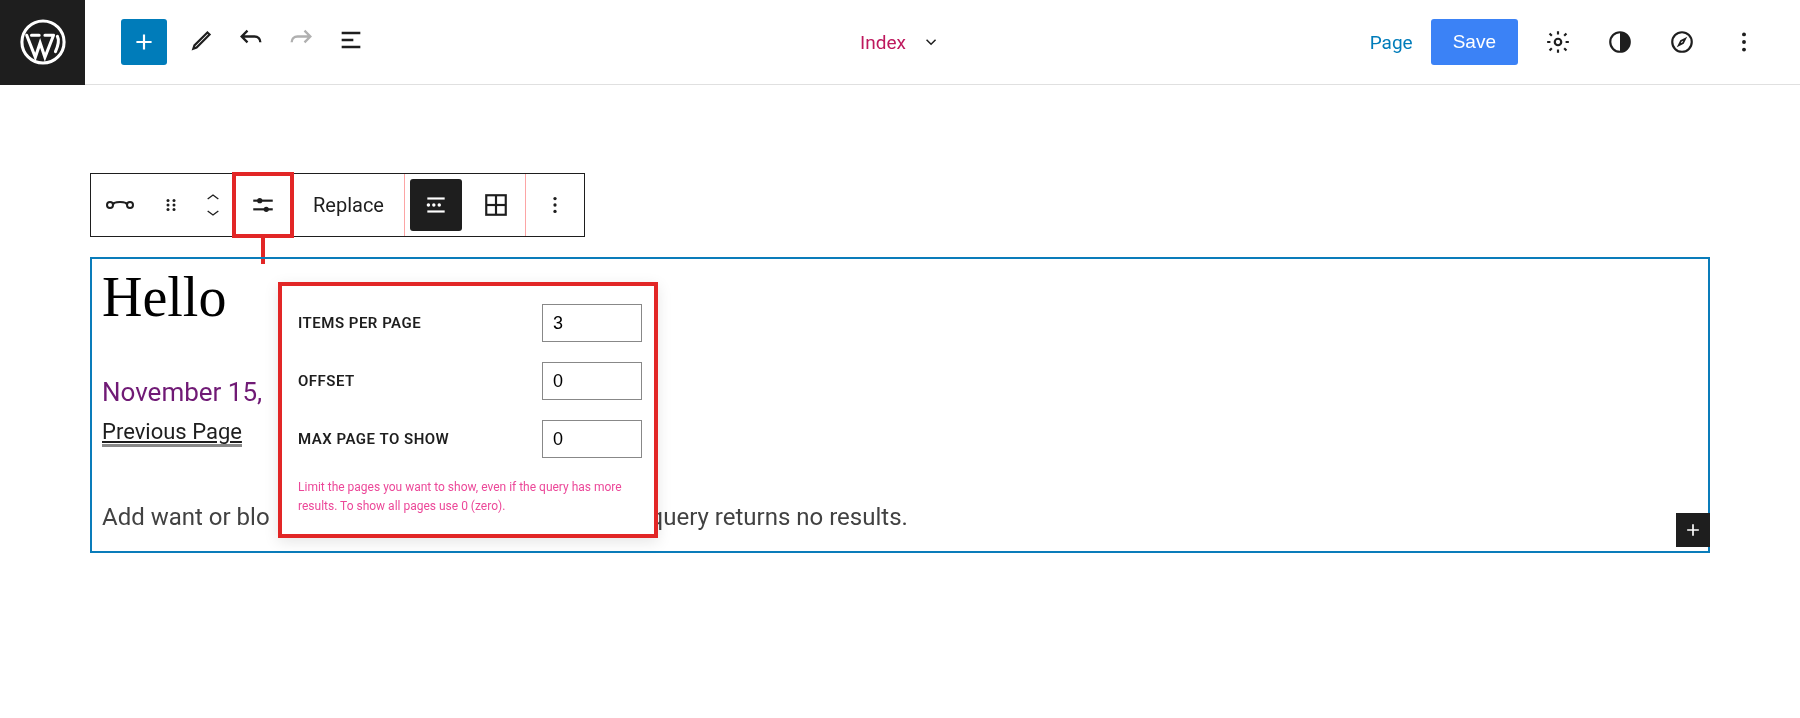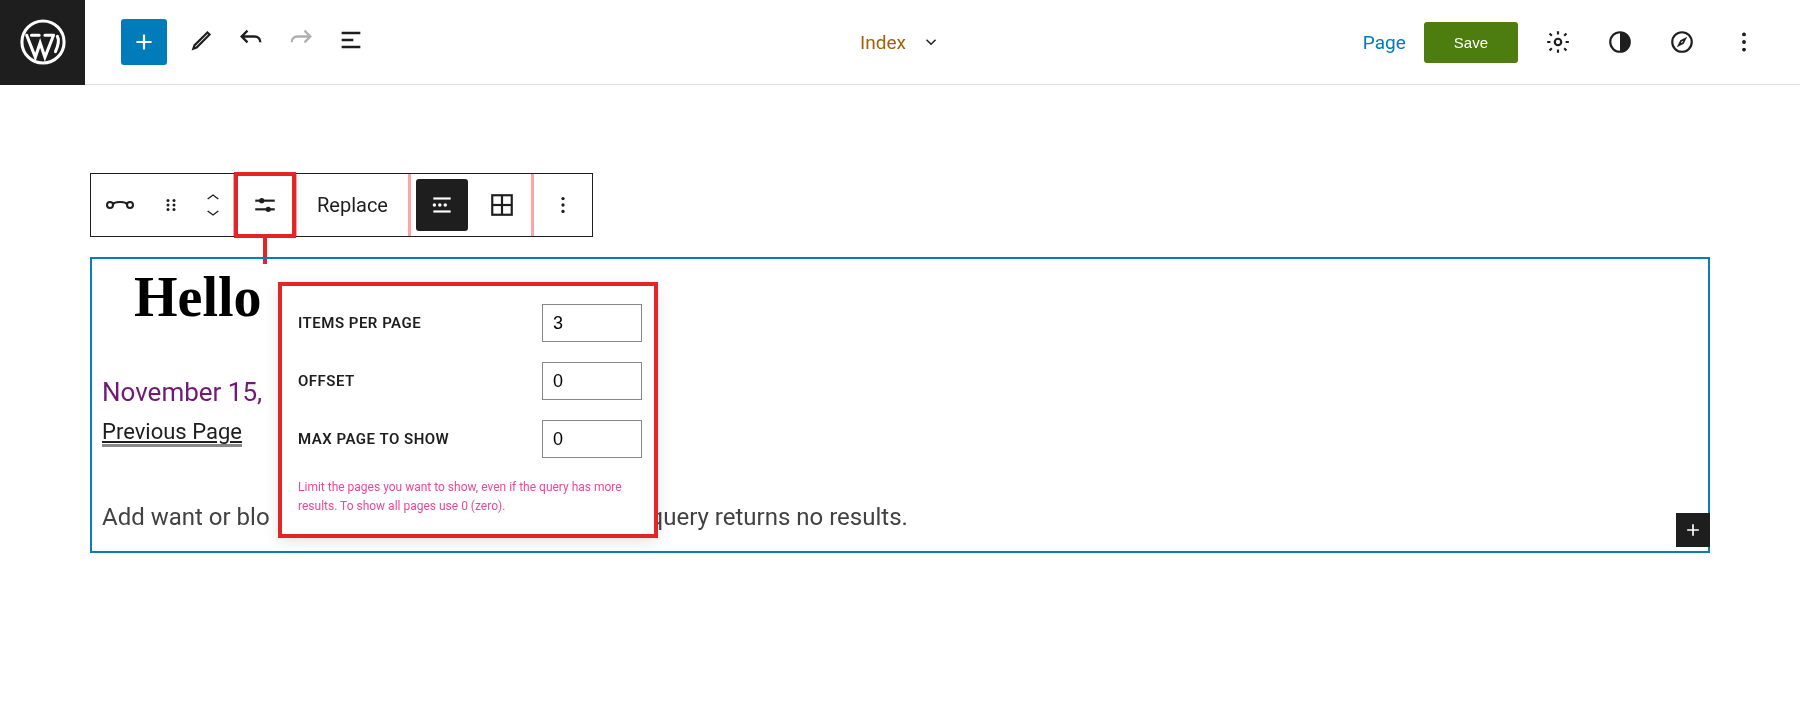--- a/index.html
+++ b/index.html
@@ -45,42 +45,42 @@
   .icon-btn { color: #1e1e1e; cursor: pointer; }
   .icon-disabled { color: #b0b0b0; }
   .tb-center {
     position: absolute;
     left: 50%;
     transform: translateX(-50%);
     display: flex;
     align-items: center;
     gap: 16px;
     font-size: 19px;
-    color: #a16207;
+    color: #be185d;
     cursor: pointer;
   }
   .tb-right {
     margin-left: auto;
     display: flex;
     align-items: center;
     gap: 18px;
     padding-right: 34px;
   }
   .view-link {
     color: #007cba;
     font-size: 19px;
     text-decoration: none;
     cursor: pointer;
   }
   .save-btn {
-    background: #4d7c0f;
+    background: #3b82f6;
     color: #fff;
-    font-size: 15px;
+    font-size: 19px;
     border: none;
-    padding: 12px 30px;
+    padding: 12px 22px;
     border-radius: 3px;
     cursor: pointer;
   }
   .right-icon {
     width: 44px;
     height: 44px;
     display: flex;
     align-items: center;
     justify-content: center;
     cursor: pointer;
@@ -92,21 +92,21 @@
   }
   .block-toolbar {
     display: inline-flex;
     border: 1px solid #1e1e1e;
     background: #fff;
     height: 64px;
   }
   .bt-group {
     display: flex;
     align-items: center;
-    border-right: 3px solid #fca5a5;
+    border-right: 1px solid #fca5a5;
   }
   .bt-group:last-child { border-right: none; }
   .bt-item {
     width: 58px;
     height: 62px;
     display: flex;
     align-items: center;
     justify-content: center;
     cursor: pointer;
   }
@@ -152,23 +152,22 @@
 
   .query-block {
     margin-top: 20px;
     border: 2px solid #0a7cba;
     padding: 6px 10px 20px 10px;
     position: relative;
   }
   .post-title {
     font-family: Georgia, "Times New Roman", serif;
     font-size: 56px;
-    font-weight: 700;
+    font-weight: 400;
     color: #000;
-    margin-left: 32px;
   }
   .post-date {
     font-size: 26px;
     color: #701a75;
     margin-top: 48px;
   }
   .prev-page {
     font-size: 22px;
     color: #1e1e1e;
     text-decoration: underline;

